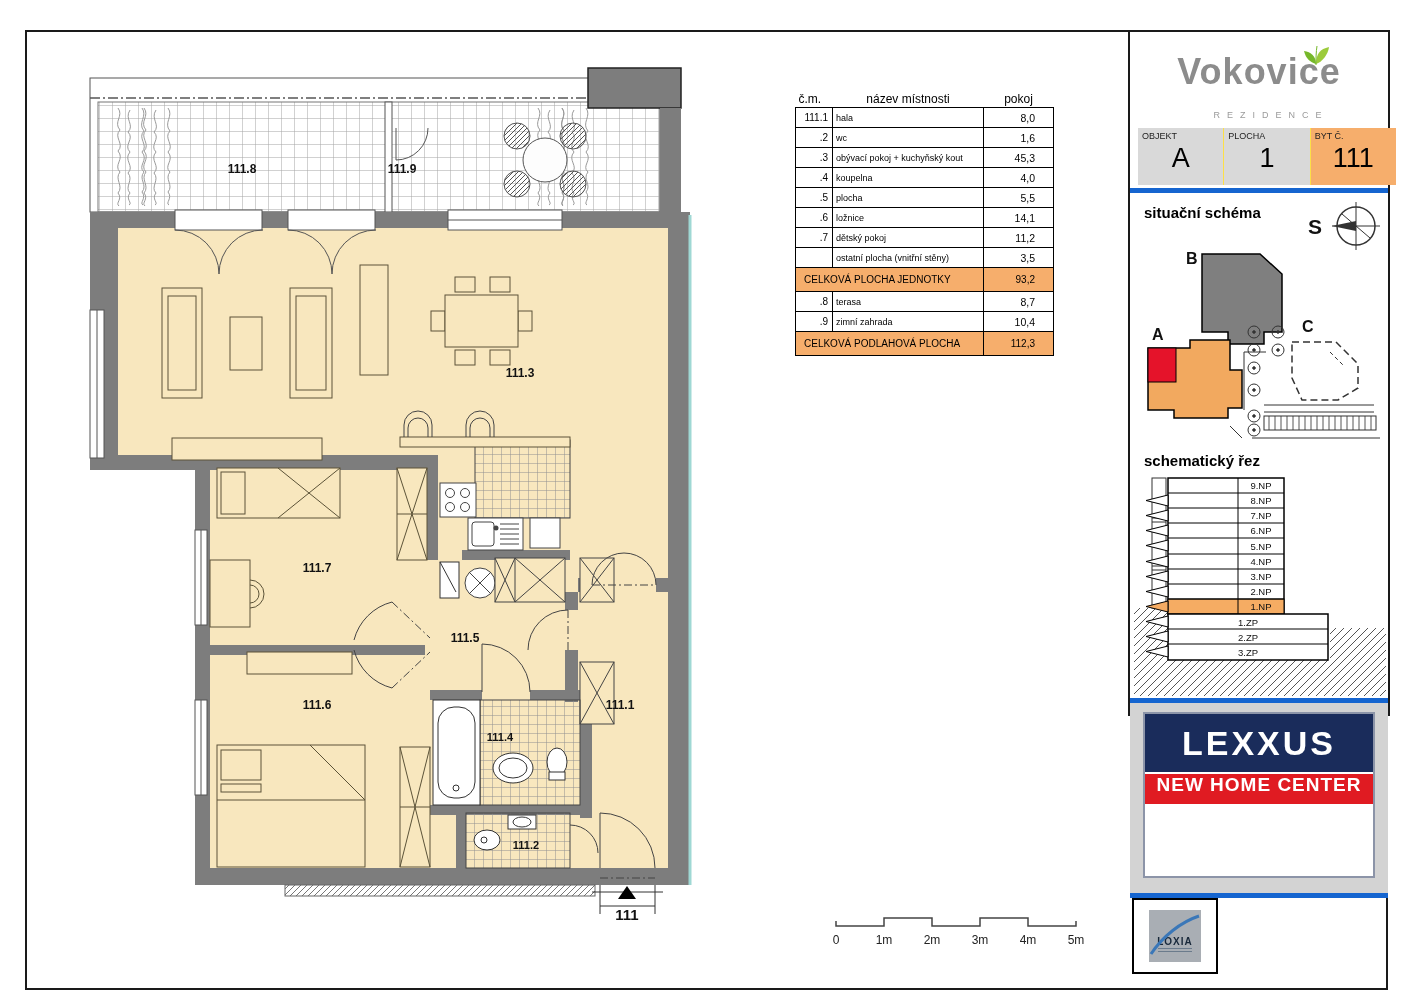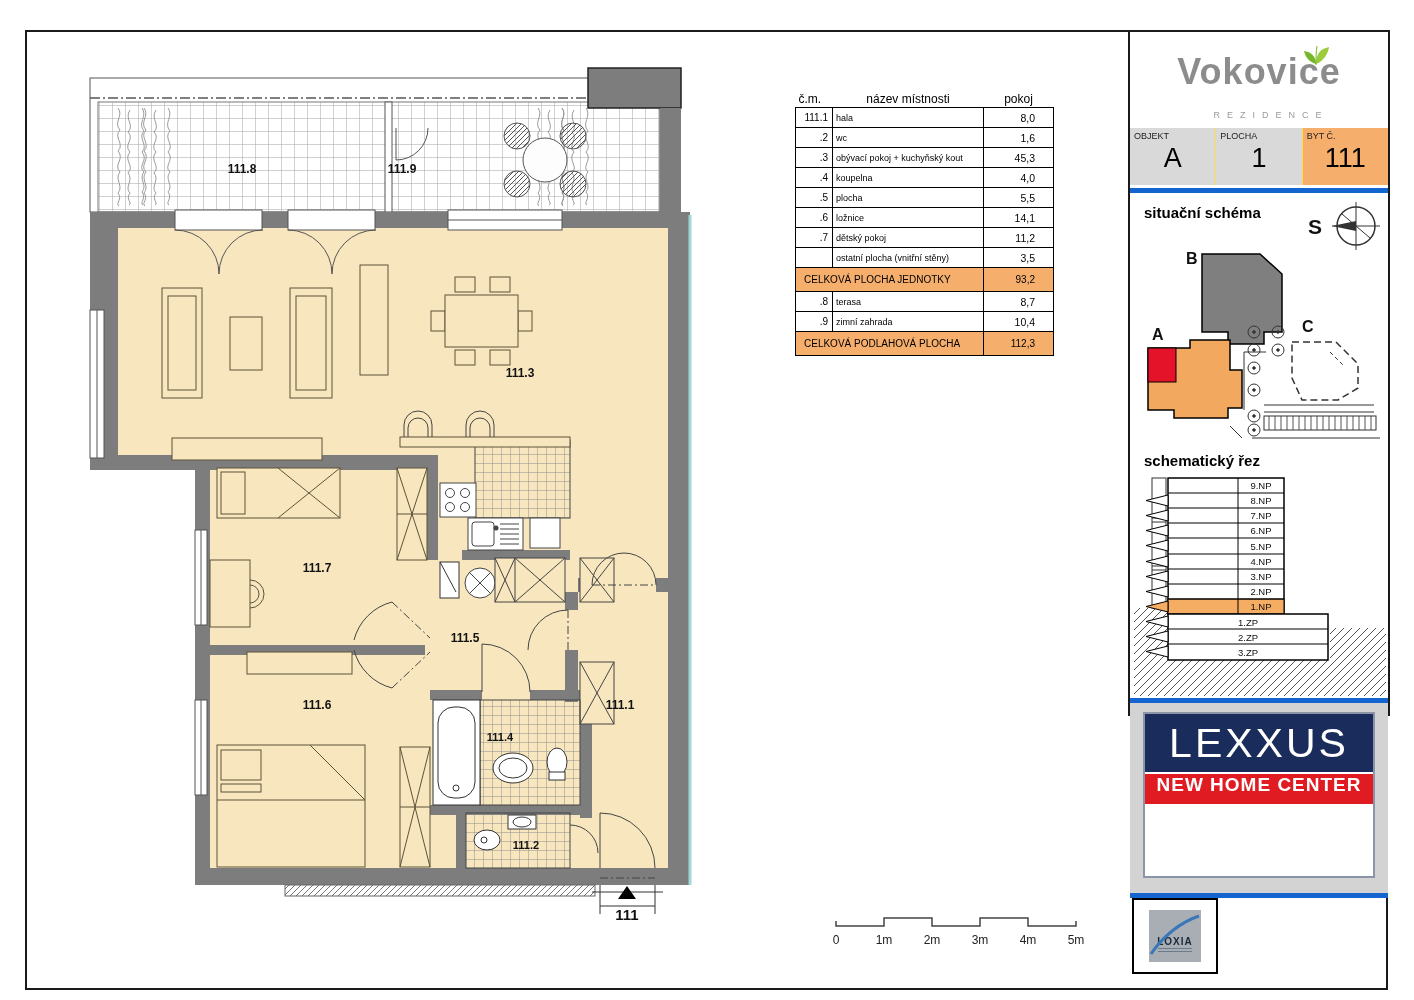--- a/index.html
+++ b/index.html
@@ -15,36 +15,36 @@
   .rt td.area{text-align:right;font-size:10.5px;padding-right:18px}
   .rt tr.tot td{background:#F6AE6C;font-size:10px;height:23px;padding-left:8px}
   .rt tr.hd .c{text-align:center}
 
   
   .sidebar{left:1128px;top:30px;width:262px;height:686px;border:2px solid #1a1a1a;box-sizing:border-box;background:#fff}
   .brand-area{left:0;top:0;width:258px;height:96px;text-align:center}
   .brand{font-size:36px;font-weight:600;color:#8c8c8c;letter-spacing:1px;margin-top:22px;line-height:36px}
   .brand-sub{font-size:9px;letter-spacing:7px;color:#9a9a9a;margin-top:20px;padding-left:24px}
   .leaf{left:172px;top:10px}
-  .fields{left:0;top:96px;width:258px;height:57px;display:flex;gap:1px;background:#fde047}
+  .fields{left:8px;top:96px;width:258px;height:57px;display:flex;gap:1px;background:#fde047}
   .field{flex:1;background:#d9d9d9;position:relative}
   .field.orange{background:#F6AE6C}
   .f-label{font-size:9px;color:#222;padding:3px 0 0 4px}
   .f-value{font-size:27px;color:#000;text-align:center;margin-top:2px}
   .blueline{left:0;top:156px;width:258px;height:5px;background:#1565D0}
   .situ-title,.rez-title{font-size:15px;font-weight:bold;color:#000}
   .situ-title{left:14px;top:172px}
   .rez-title{left:14px;top:420px}
 
   
   .lexxus-wrap{left:0;top:666px;width:258px;height:200px;background:#d3d3d3}
   .lex-blue{width:258px;height:5px;background:#1565D0}
   .lex-box{margin:9px 13px;border:2px solid #8C94A8;background:#fff}
   .lex-navy{background:#1A2C5B;height:58px;display:flex;align-items:center;justify-content:center}
-  .lex-navy span{color:#fff;font-size:41px;font-weight:normal;letter-spacing:3px}
+  .lex-navy span{color:#fff;font-size:34px;font-weight:bold;letter-spacing:3px}
   .lex-red{background:#E01B22;height:30px;display:flex;align-items:flex-start;justify-content:center;border-top:2px solid #fff}
   .lex-red span{color:#fff;font-size:19px;font-weight:bold;letter-spacing:1px}
   .lex-white{height:72px;background:#fff}
   .lex-blue2{width:258px;height:5px;background:#1565D0;position:absolute;bottom:0}
 
   
   .investor{left:0;top:866px;width:258px;height:92px;display:flex}
   .inv-left{width:172px;height:71px;background:#d6d6d6;border-top:5px solid #1565D0;padding:2px 4px;box-sizing:content-box}
   .inv-label{font-size:10px;color:#111}
   .engel{width:138px;height:36px;margin:2px 0 0 14px;background:#A5975E;border:2px solid #8F8250;display:flex;align-items:center;justify-content:center}

